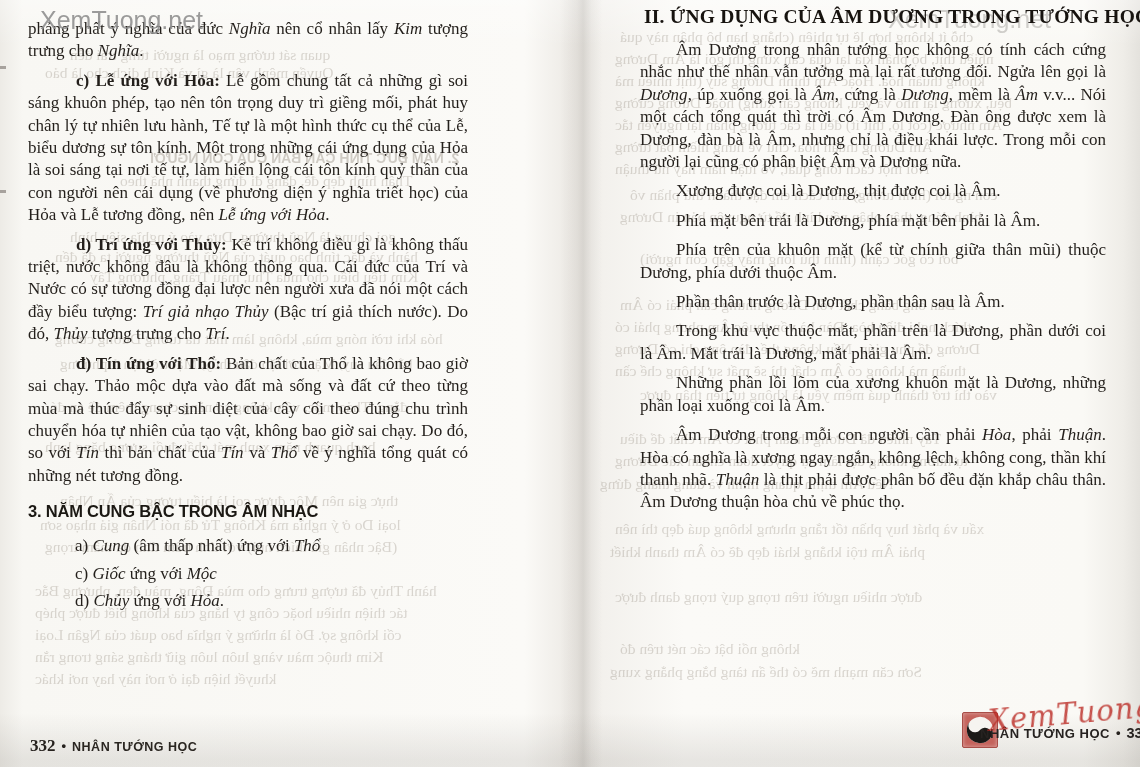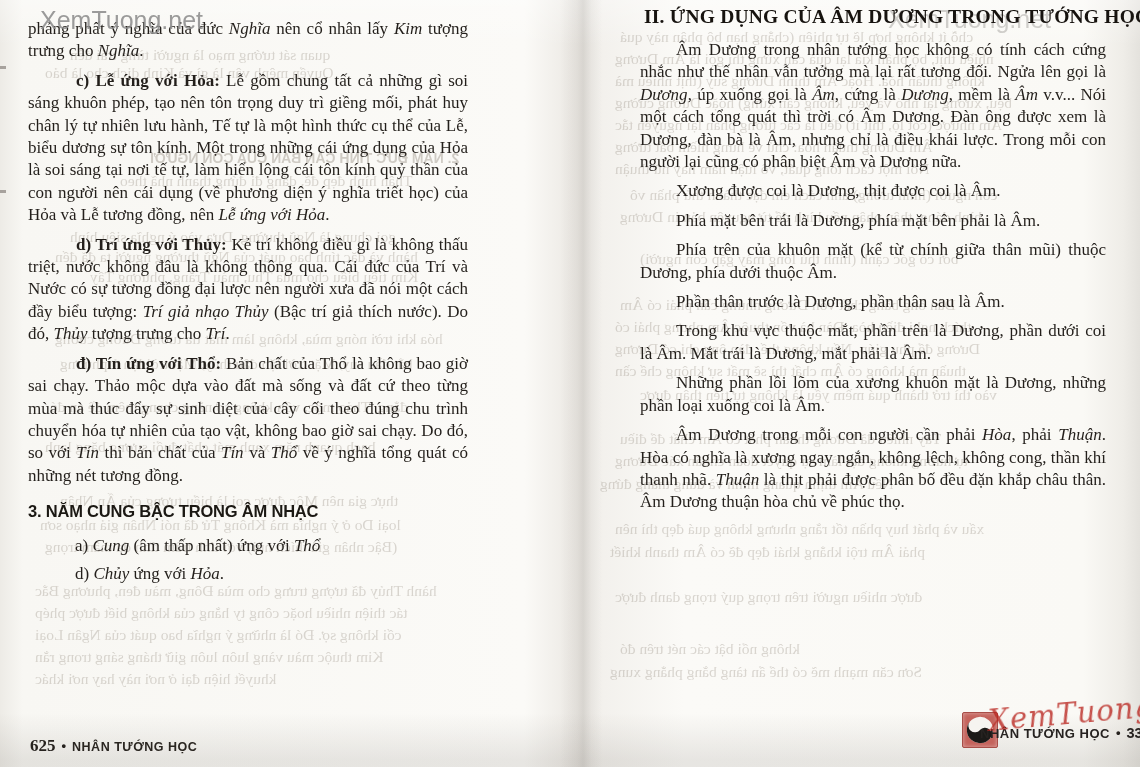--- a/index.html
+++ b/index.html
@@ -112,26 +112,27 @@
   <div class="wm wm-topright">XemTuong.net</div>
 
   <div class="col col-left">
     <p class="bp noindent"><span>phảng phất ý nghĩa của đức </span><span class="seg-i">Nghĩa</span><span> nên cổ nhân lấy </span><span class="seg-i">Kim</span><span> tượng trưng cho </span><span class="seg-i">Nghĩa</span><span>.</span></p>
     <p class="bp"><span class="seg-b">c) Lễ ứng với Hỏa: </span><span>Lễ gồm chung tất cả những gì soi sáng khuôn phép, tạo nên tôn trọng duy trì giềng mối, phát huy chân lý tự nhiên lưu hành, Tế tự là một hình thức cụ thể của Lễ, biểu dương sự tôn kính. Một trong những cái ứng dụng của Hỏa là soi sáng tại nơi tế tự, làm hiển lộng cái tôn kính quỷ thần của con người nên cái dụng (về phương diện ý nghĩa triết học) của Hỏa và Lễ tương đồng, nên </span><span class="seg-i">Lễ ứng với Hỏa</span><span>.</span></p>
     <p class="bp"><span class="seg-b">d) Trí ứng với Thủy: </span><span>Kẻ trí không điều gì là không thấu triệt, nước không đâu là không thông qua. Cái đức của Trí và Nước có sự tương đồng đại lược nên người xưa đã nói một cách đầy biểu tượng: </span><span class="seg-i">Trí giả nhạo Thủy</span><span> (Bậc trí giả thích nước). Do đó, </span><span class="seg-i">Thủy</span><span> tượng trưng cho </span><span class="seg-i">Trí</span><span>.</span></p>
     <p class="bp"><span class="seg-b">đ) Tín ứng với Thổ: </span><span>Bản chất của Thổ là không bao giờ sai chạy. Thảo mộc dựa vào đất mà sống và đất cứ theo từng mùa mà thúc đẩy sự sinh diệt của cây cối theo đúng chu trình chuyển hóa tự nhiên của tạo vật, không bao giờ sai chạy. Do đó, so với </span><span class="seg-i">Tín</span><span> thì bản chất của </span><span class="seg-i">Tín</span><span> và </span><span class="seg-i">Thổ</span><span> về ý nghĩa tổng quát có những nét tương đồng.</span></p>
     <h3 class="section-heading">3. NĂM CUNG BẬC TRONG ÂM NHẠC</h3>
     <ul class="music-list">
       <li><span>a) </span><span class="seg-i">Cung</span><span> (âm thấp nhất) ứng với </span><span class="seg-i">Thổ</span></li>
+      <li><span>c) </span><span class="seg-i">Giốc</span><span> ứng với </span><span class="seg-i">Mộc</span></li>
       <li><span>d) </span><span class="seg-i">Chủy</span><span> ứng với </span><span class="seg-i">Hỏa</span><span>.</span></li>
     </ul>
   </div>
 
   <div class="footer-left">
-    <span class="pagenum">625</span><span class="footer-dot">•</span><span class="footer-title">NHÂN TƯỚNG HỌC</span>
+    <span class="pagenum">332</span><span class="footer-dot">•</span><span class="footer-title">NHÂN TƯỚNG HỌC</span>
   </div>
 
   <div class="col col-right">
     <h2 class="chapter-heading">II. ỨNG DỤNG CỦA ÂM DƯƠNG TRONG TƯỚNG HỌC</h2>
     <p class="bp"><span>Âm Dương trong nhân tướng học không có tính cách cứng nhắc như thế nhân vẫn tưởng mà lại rất tương đối. Ngửa lên gọi là </span><span class="seg-i">Dương</span><span>, úp xuống gọi là </span><span class="seg-i">Âm</span><span>, cứng là </span><span class="seg-i">Dương</span><span>, mềm là </span><span class="seg-i">Âm</span><span> v.v... Nói một cách tổng quát thì trời có Âm Dương. Đàn ông được xem là Dương, đàn bà là Âm, nhưng chỉ là điều khái lược. Trong mỗi con người lại cũng có phân biệt Âm và Dương nữa.</span></p>
     <p class="bp"><span>Xương được coi là Dương, thịt được coi là Âm.</span></p>
     <p class="bp"><span>Phía mặt bên trái là Dương, phía mặt bên phải là Âm.</span></p>
     <p class="bp"><span>Phía trên của khuôn mặt (kể từ chính giữa thân mũi) thuộc Dương, phía dưới thuộc Âm.</span></p>
     <p class="bp"><span>Phần thân trước là Dương, phần thân sau là Âm.</span></p>
     <p class="bp"><span>Trong khu vực thuộc mắt, phần trên là Dương, phần dưới coi là Âm. Mắt trái là Dương, mắt phải là Âm.</span></p>

